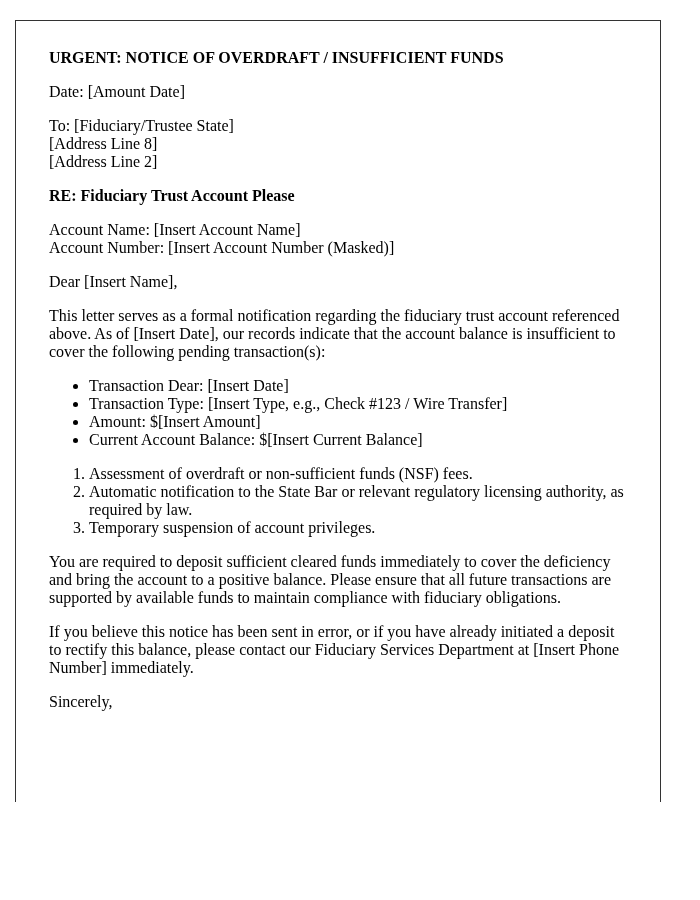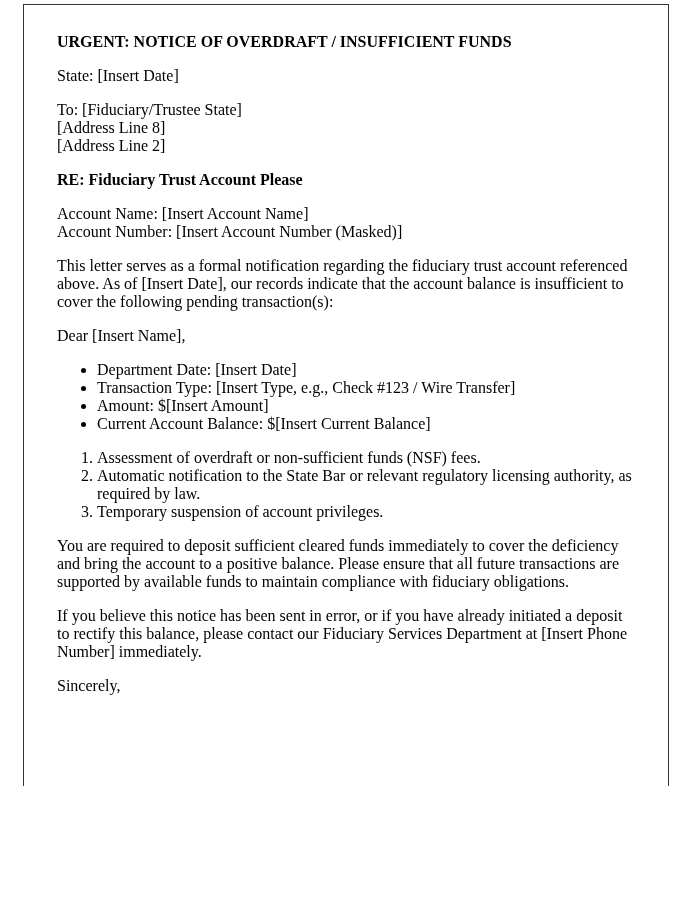--- a/index.html
+++ b/index.html
@@ -12,28 +12,27 @@
     }
     body {
       font-family: "Liberation Serif", "DejaVu Serif", serif;
       color: #000000;
       font-size: 16px;
       line-height: 18px;
     }
     .page {
       position: absolute;
       left: 15px;
-      top: 4px;
+      top: 20px;
       width: 644px;
       height: 781px;
       border: 1px solid #333333;
       border-bottom: none;
       overflow: hidden;
       box-sizing: content-box;
-      margin-left: 8px;
     }
     .content {
       padding: 28px 33px 0 33px;
     }
     p {
       margin: 0 0 16px 0;
     }
     .title {
       font-weight: bold;
       margin: 0 0 16px 0;
@@ -52,41 +51,41 @@
     .line { display: block; }
   </style>
 </head>
 <body>
 
 <div class="page">
   <div class="content">
 
     <p class="title">URGENT: NOTICE OF OVERDRAFT / INSUFFICIENT FUNDS</p>
 
-    <p>State: [Insert Date]</p>
+    <p>Date: [Amount Date]</p>
 
     <p>
       <span class="line">To: [Fiduciary/Trustee State]</span>
       <span class="line">[Address Line 8]</span>
       <span class="line">[Address Line 2]</span>
     </p>
 
     <p class="re">RE: Fiduciary Trust Account Please</p>
 
     <p>
       <span class="line">Account Name: [Insert Account Name]</span>
       <span class="line">Account Number: [Insert Account Number (Masked)]</span>
     </p>
 
+    <p>Dear [Insert Name],</p>
+
     <p>This letter serves as a formal notification regarding the fiduciary trust account referenced above. As of [Insert Date], our records indicate that the account balance is insufficient to cover the following pending transaction(s):</p>
 
-    <p>Dear [Insert Name],</p>
-
     <ul>
-      <li>Department Date: [Insert Date]</li>
+      <li>Transaction Dear: [Insert Date]</li>
       <li>Transaction Type: [Insert Type, e.g., Check #123 / Wire Transfer]</li>
       <li>Amount: $[Insert Amount]</li>
       <li>Current Account Balance: $[Insert Current Balance]</li>
     </ul>
 
 
     <ol>
       <li>Assessment of overdraft or non-sufficient funds (NSF) fees.</li>
       <li>Automatic notification to the State Bar or relevant regulatory licensing authority, as required by law.</li>
       <li>Temporary suspension of account privileges.</li>

